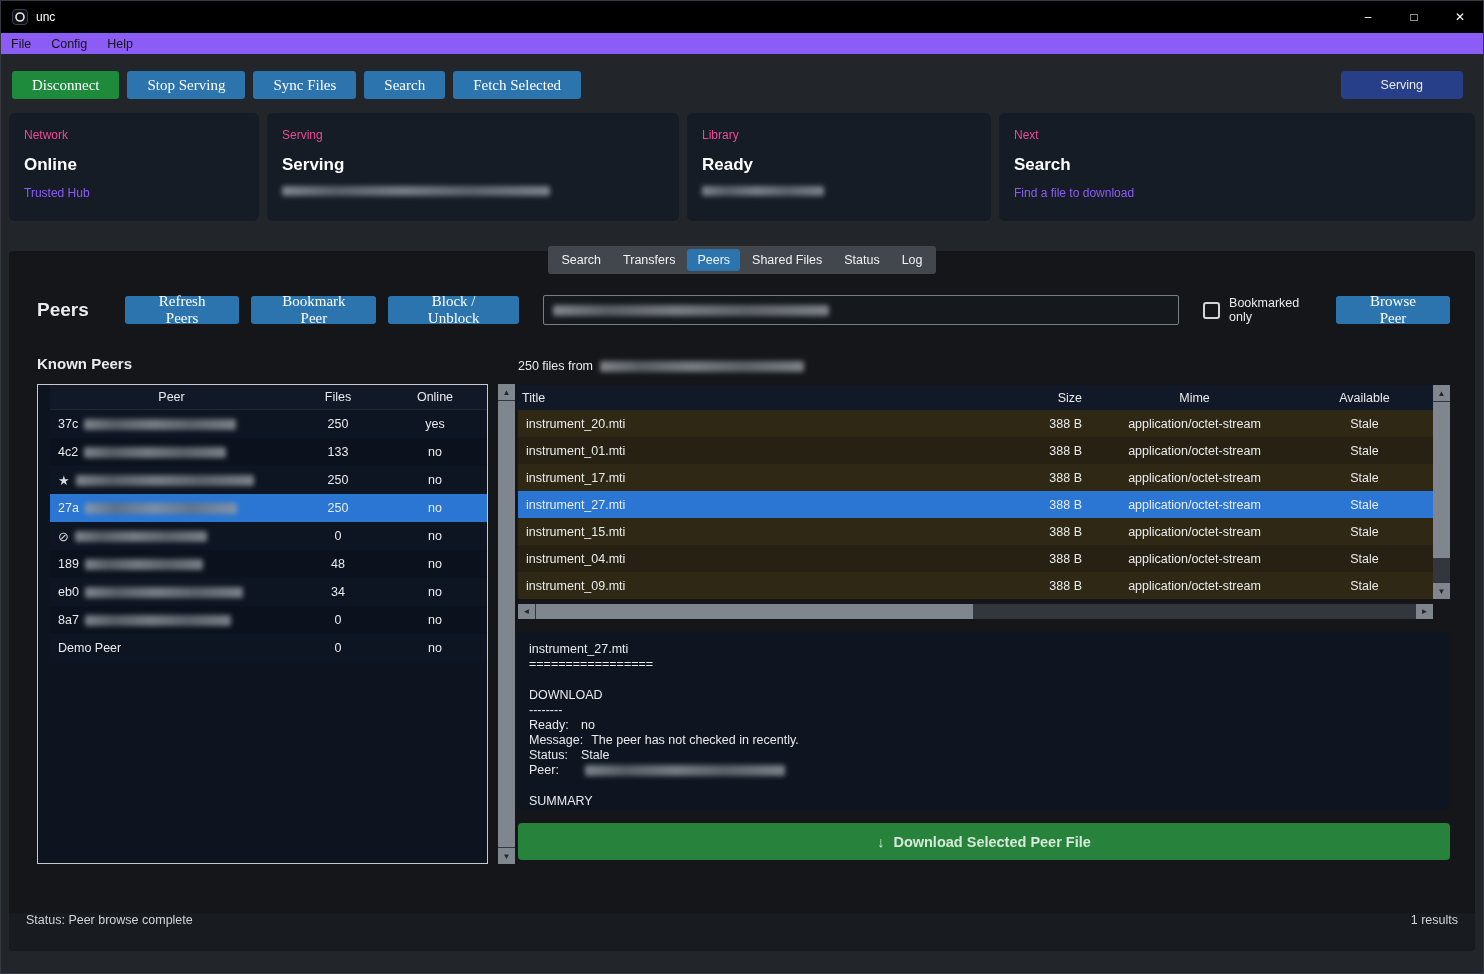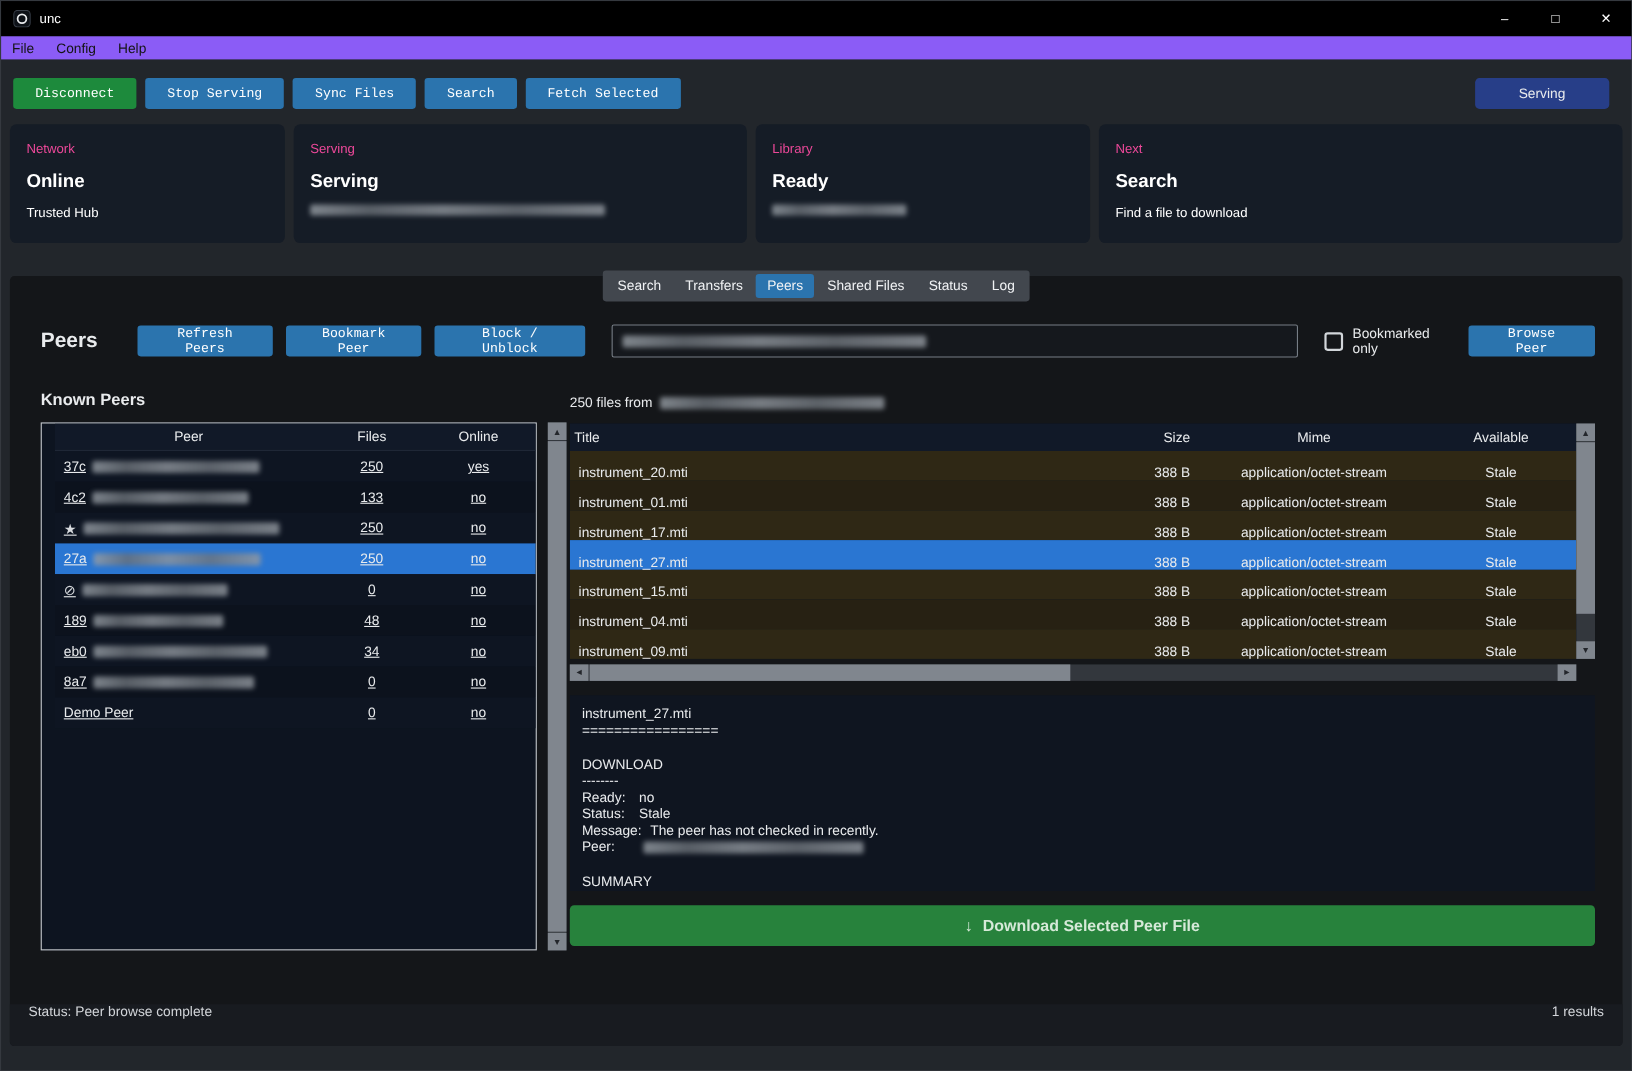--- a/index.html
+++ b/index.html
@@ -17,36 +17,36 @@
   .title-text { margin-left: 8px; font-size: 12px; color: #fff; }
   .chrome { margin-left: auto; display: flex; height: 100%; }
   .chrome-btn { width: 46px; display: flex; align-items: center; justify-content: center; font-size: 12px; color: #fff; }
 
   
   .menubar { height: 21px; background: #8b5cf6; color: #141414; display: flex; align-items: center; flex: none; }
   .menu-item { padding: 0 10px; }
 
   
   .toolbar { display: flex; align-items: center; gap: 8px; padding: 17px 11px 0; flex: none; }
-  .btn { height: 28px; border-radius: 3px; border: none; color: #fff; font-size: 12px;
+  .btn { height: 28px; border-radius: 3px; border: none; color: #fff; font-size: 15px;
          display: flex; align-items: center; justify-content: center; padding: 0 20px;
-         font-family: Liberation Mono, monospace; cursor: pointer; }
+         font-family: Liberation Serif, serif; cursor: pointer; }
   .btn.green { background: #1d8a3c; }
   .btn.blue { background: #2b74ae; }
   .serving-badge { margin-left: auto; margin-right: 9px; background: #273e88; border-radius: 4px;
                    height: 28px; padding: 0 40px; display: flex; align-items: center; font-size: 12.5px; }
 
   
   .cards { display: flex; gap: 8px; padding: 14px 8px 0; flex: none; }
   .card { background: #151c26; border-radius: 6px; height: 108px; padding: 15px 15px; }
   .c1 { width: 250px; flex: none; } .c2 { width: 412px; flex: none; }
   .c3 { width: 304px; flex: none; } .c4 { flex: 1; }
   .card-label { font-size: 12px; color: #ec4899; }
   .card-value { font-size: 17px; font-weight: bold; margin-top: 13px; color: #fff; }
-  .card-sub { font-size: 12px; color: #ffffff; margin-top: 11px; display: flex; align-items: center; }
+  .card-sub { font-size: 12px; color: #8b5cf6; margin-top: 11px; display: flex; align-items: center; }
 
   
   .main-panel { position: relative; margin: 30px 8px 0; background: #141619; border-radius: 4px;
                 height: 700px; display: flex; flex-direction: column; flex: none; }
   .tabbar { position: absolute; top: -5px; left: 0; right: 0; display: flex; justify-content: center; }
   .tabs { display: flex; background: #42474e; border-radius: 3px; padding: 3px; gap: 2px; }
   .tab { padding: 4px 10px; border-radius: 3px; color: #f0f2f4; }
   .tab.active { background: #2b74ae; }
 
   
@@ -63,34 +63,34 @@
   .columns { display: flex; margin: 0 25px 0 28px; flex: none; }
   .left-col { width: 478px; flex: none; }
   .right-col { flex: 1; margin-left: 3px; min-width: 0; }
   .known-title { font-size: 15px; font-weight: bold; margin: 30px 0 12px; }
   .files-count { margin: 34px 0 12px; display: flex; align-items: center; gap: 7px; }
 
   
   .lt-wrap { display: flex; }
   .left-table { width: 451px; height: 480px; border: 1px solid #c6c9cd; background: #0d1420; overflow: hidden; padding-left: 12px; }
   .lt-head { display: flex; height: 25px; align-items: center; background: #111928; border-bottom: 1px solid #1f2736; }
-  .lt-row { display: flex; height: 28px; align-items: center; text-decoration: underline; }
+  .lt-row { display: flex; height: 28px; align-items: center; }
   .col-peer { flex: 1; display: flex; align-items: center; padding-left: 8px; gap: 6px; min-width: 0; }
   .col-files { width: 90px; text-align: center; flex: none; }
   .col-online { width: 104px; text-align: center; flex: none; }
   .lt-head .col-peer { justify-content: center; padding-left: 0; }
   .za { background: #0e1522; } .zb { background: #0c121d; }
   .sel { background: #2a76d2 !important; }
   .row-icon { font-size: 13px; color: #d7dade; flex: none; }
 
   
   .ft-area { display: flex; }
   .files-table { flex: 1; background: #0d1420; min-width: 0; overflow: hidden; }
   .ft-head { display: flex; height: 25px; align-items: center; background: #111928; }
-  .ft-row { display: flex; height: 27px; align-items: flex-end; }
+  .ft-row { display: flex; height: 27px; align-items: center; }
   .colf-title { flex: 1; padding-left: 8px; min-width: 0; }
   .colf-size { width: 140px; flex: none; text-align: right; padding-right: 11px; }
   .colf-mime { width: 203px; flex: none; text-align: center; }
   .colf-avail { width: 137px; flex: none; text-align: center; }
   .ft-head .colf-title { text-align: left; padding-left: 4px; }
   .ra { background: #2f2815; } .rb { background: #272113; }
 
   
   .vscroll { width: 17px; flex: none; background: #33373d; display: flex; flex-direction: column; }
   .sbtn { height: 16px; flex: none; background: #80868e; color: #23262b; font-size: 8px;
@@ -375,22 +375,22 @@
           <div class="sbtn">►</div>
         </div>
 
         <div class="detail">
           <div>instrument_27.mti</div>
           <div>=================</div>
           <div class="spacer"></div>
           <div>DOWNLOAD</div>
           <div>--------</div>
           <div><span class="dl-label">Ready:</span><span>no</span></div>
+          <div><span class="dl-label">Message:</span><span>The peer has not checked in recently.</span></div>
           <div><span class="dl-label">Status:</span><span>Stale</span></div>
-          <div><span class="dl-label">Message:</span><span>The peer has not checked in recently.</span></div>
           <div><span class="dl-label">Peer:</span><span class="blur b-detail"></span></div>
           <div class="spacer"></div>
           <div>SUMMARY</div>
         </div>
 
         <button class="download-btn">
           <span>↓</span>
           <span>Download Selected Peer File</span>
         </button>
       </div>

